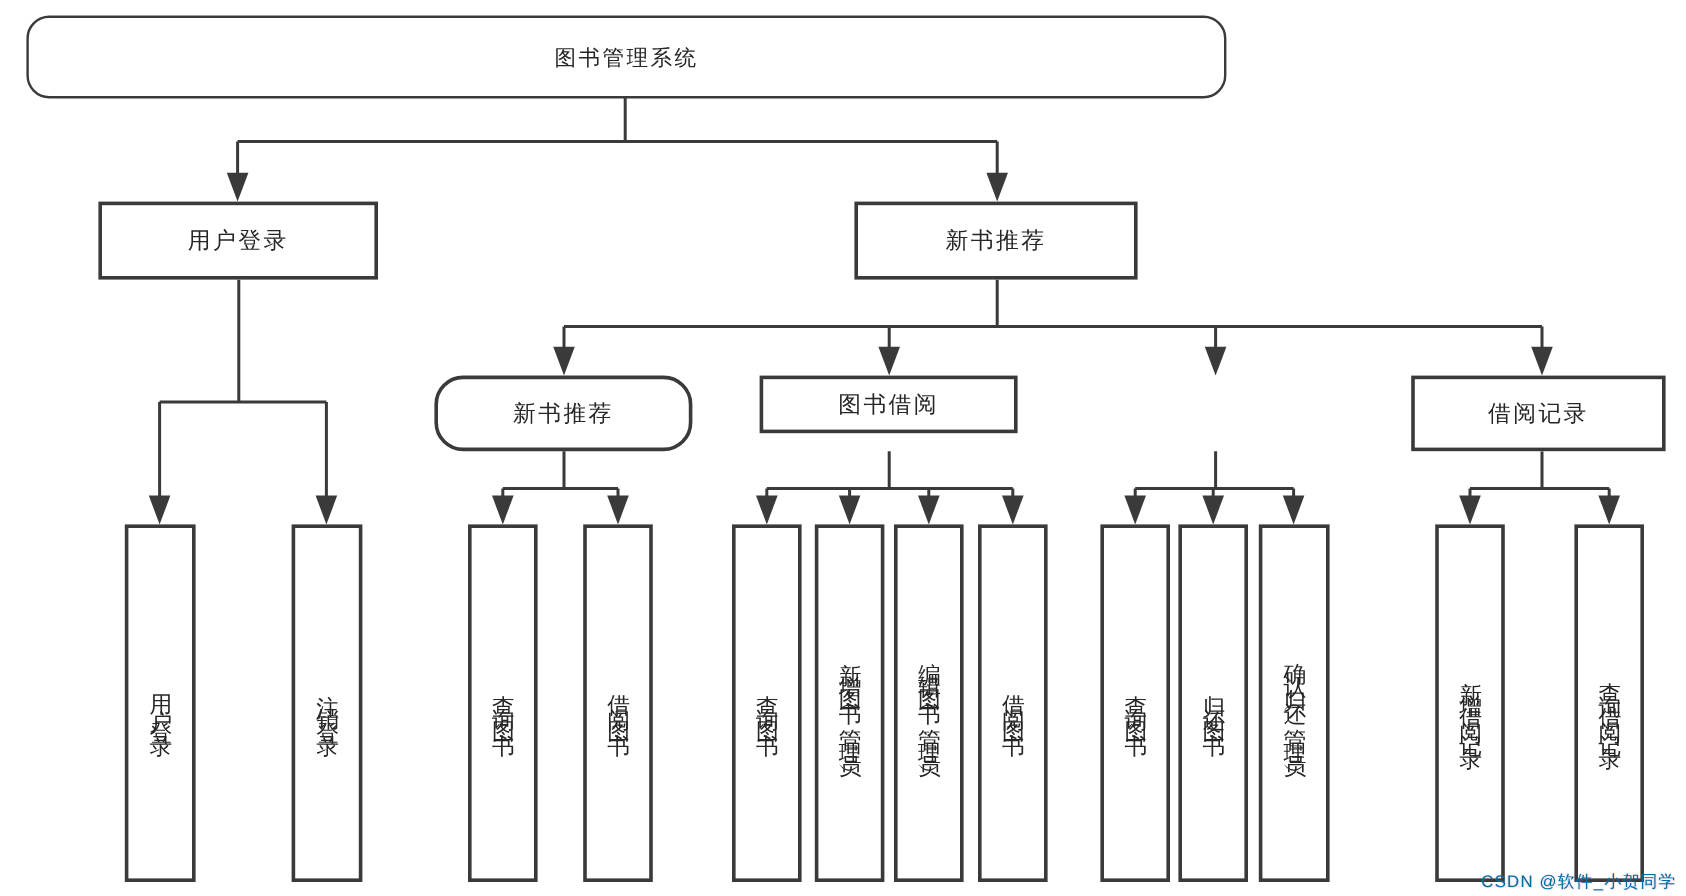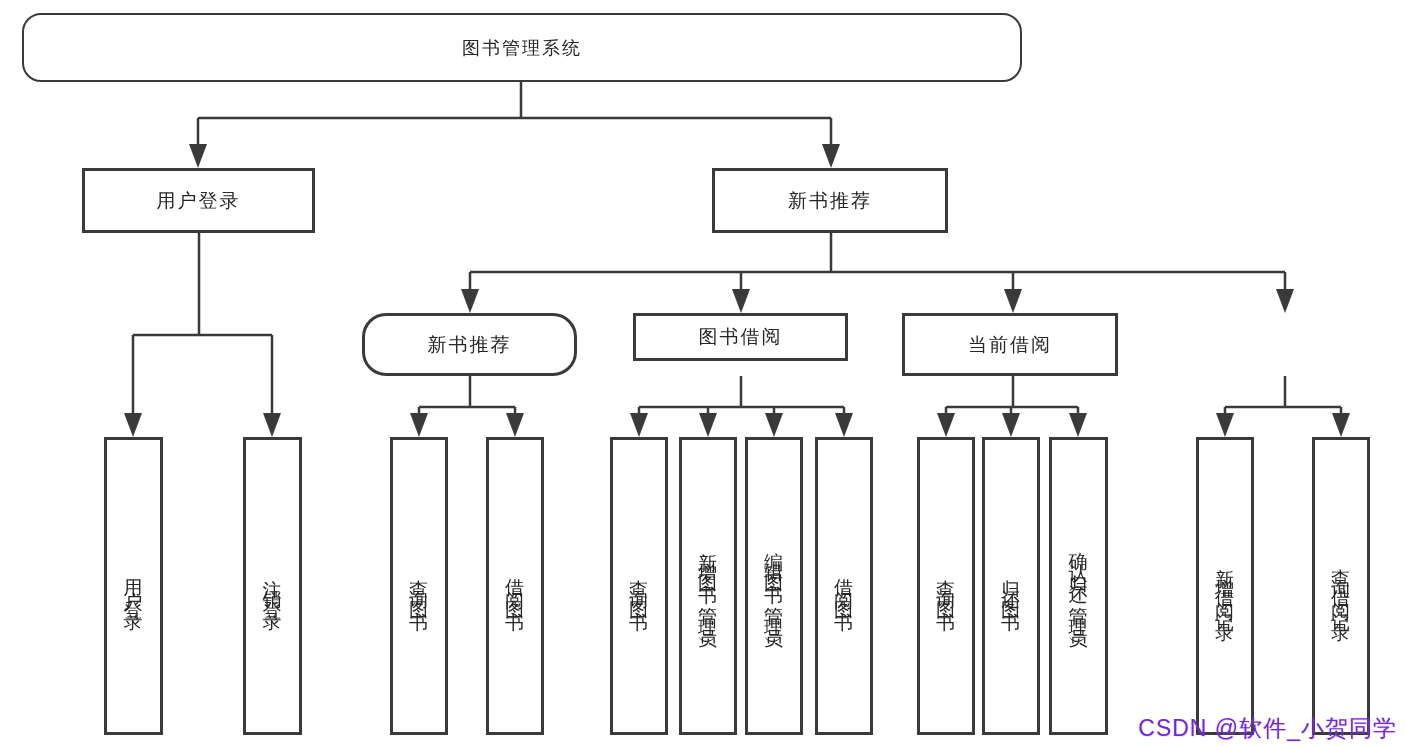--- a/index.html
+++ b/index.html
@@ -15,21 +15,21 @@
   }
   .box.root{border-width:2px;font-size:18px;font-weight:500;letter-spacing:2px;}
   .box.h{font-size:19px;letter-spacing:2px;}
   .box.v{font-size:19px;}
   .box.v .txt{
     writing-mode:vertical-rl;text-orientation:mixed;
     letter-spacing:11px;line-height:1;white-space:nowrap;
   }
   .watermark{
     position:absolute;right:8px;bottom:3px;z-index:3;
-    font-size:23px;color:#6d28d9;letter-spacing:1px;
+    font-size:14px;color:#0369a1;letter-spacing:1px;
     text-shadow:1px 1px 0 rgba(255,80,80,0.18), -1px 0 0 rgba(80,140,255,0.18);
   }
 </style>
 </head>
 <body>
 
 <div class="stage">
 
   <svg class="wires" width="1405" height="747" viewBox="0 0 1405 747">
     <path fill="none" stroke="#3a3a3a" stroke-width="2.5" d="
@@ -73,22 +73,22 @@
   <div class="box h" style="left:712px;top:168px;width:236px;height:65px;">
     <span>新书推荐</span>
   </div>
 
   <div class="box h" style="left:362px;top:313px;width:215px;height:63px;border-radius:24px;">
     <span>新书推荐</span>
   </div>
   <div class="box h" style="left:633px;top:313px;width:215px;height:48px;">
     <span>图书借阅</span>
   </div>
-  <div class="box h" style="left:902px;top:313px;width:216px;height:63px;">
-    <span>当前借阅</span>
+  <div class="box h" style="left:1176px;top:313px;width:212px;height:63px;">
+    <span>借阅记录</span>
   </div>
 
   <div class="box v" style="left:104px;top:437px;width:59px;height:298px;">
     <span class="txt">用户登录</span>
   </div>
   <div class="box v" style="left:243px;top:437px;width:59px;height:298px;">
     <span class="txt">注销登录</span>
   </div>
 
   <div class="box v" style="left:390px;top:437px;width:58px;height:298px;">

